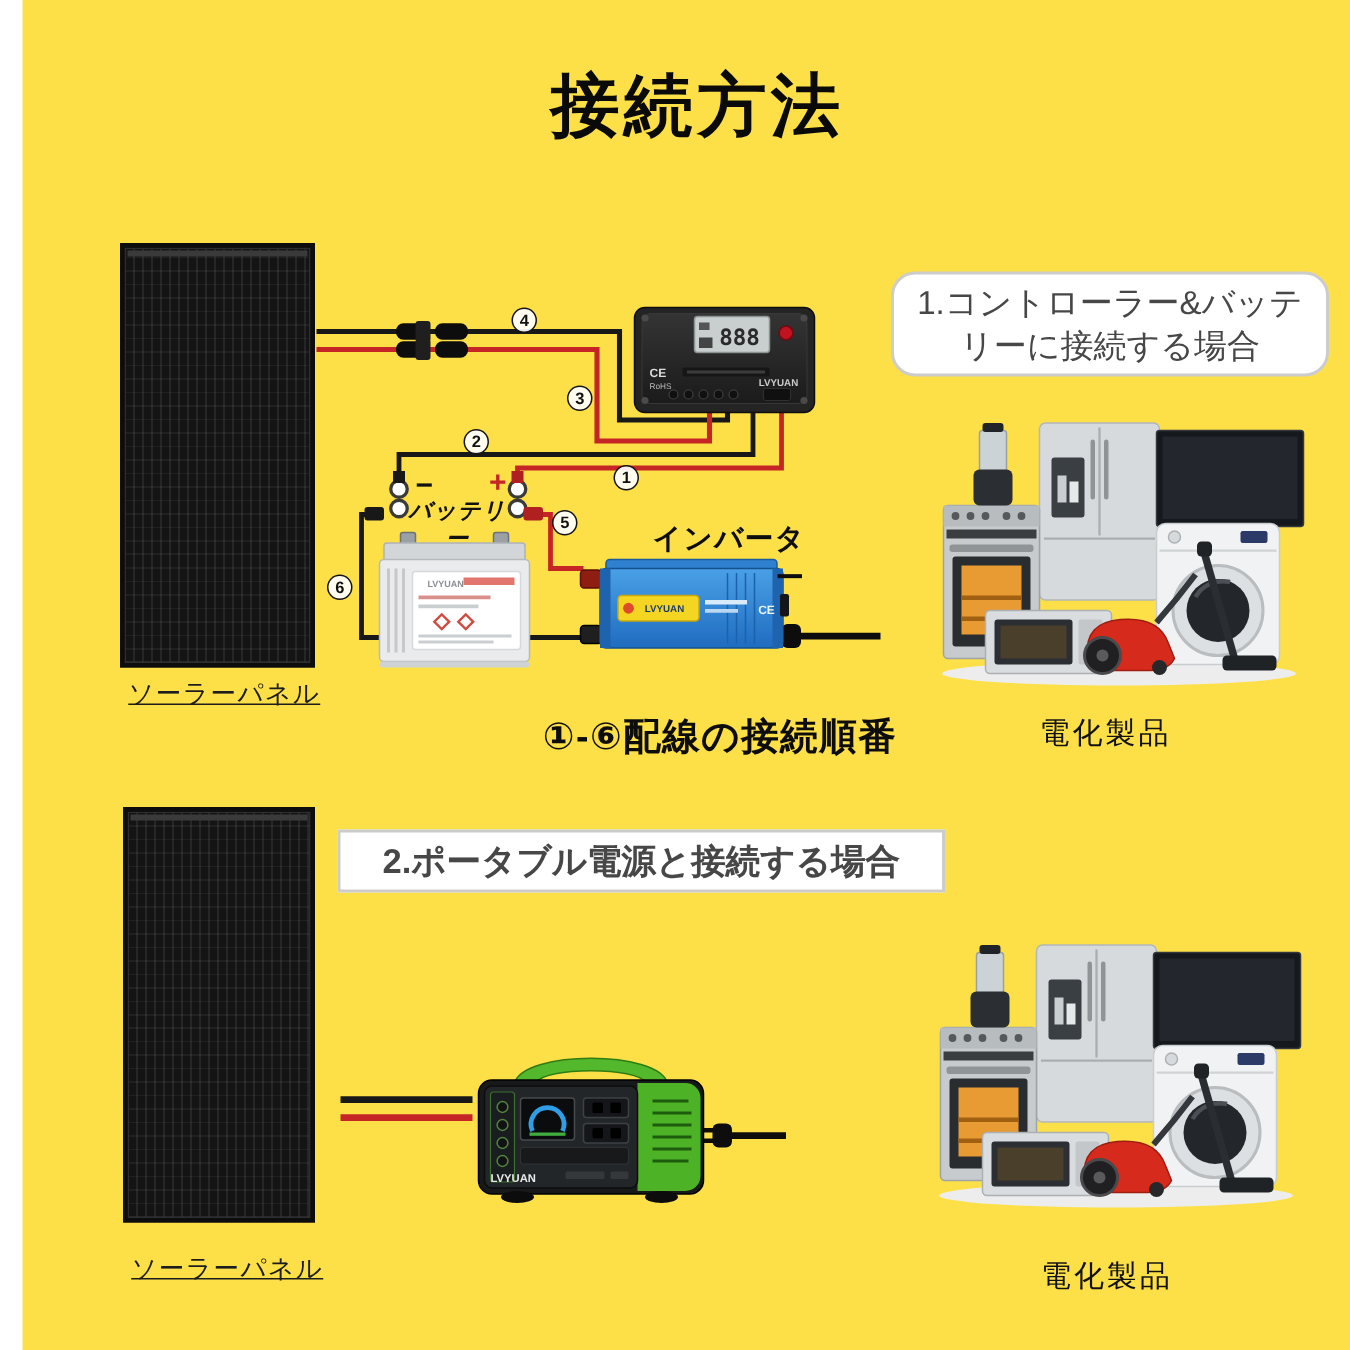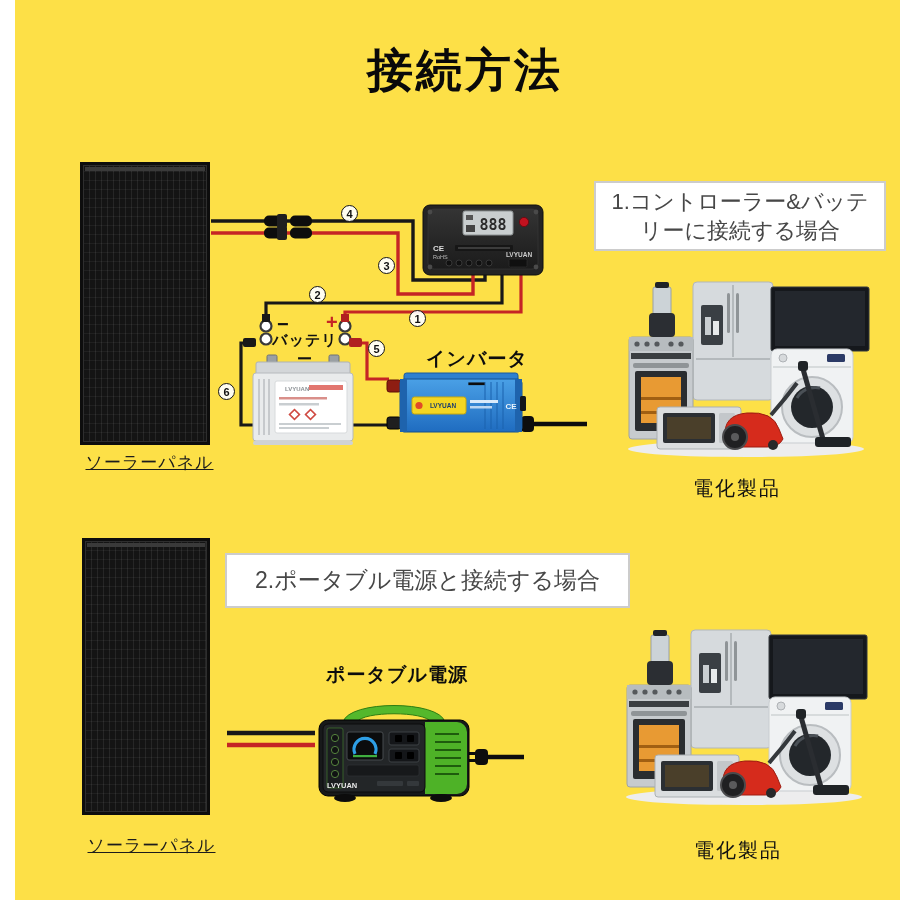--- a/index.html
+++ b/index.html
@@ -10,38 +10,38 @@
   .abs{position:absolute;}
   .title{
     left:0;top:40px;width:900px;text-align:center;
     font-size:46px;font-weight:900;letter-spacing:3px;color:#0a0a0a;
   }
   .case-box{
     background:#fff;border:2px solid #cccccc;color:#474747;
     display:flex;align-items:center;justify-content:center;text-align:center;
     box-sizing:border-box;
   }
-  .case-box.one{left:579px;top:181px;width:292px;height:70px;font-size:22px;line-height:29px;padding:0 10px;}
-  .case-box.two{left:210px;top:553px;width:405px;height:55px;font-size:23px;}
+  .case-box.one{left:579px;top:181px;width:292px;height:70px;font-size:22px;line-height:29px;padding:0 10px;border-radius:16px;}
+  .case-box.two{left:210px;top:553px;width:405px;height:42px;font-size:23px;font-weight:bold;}
   .solar-panel{
     background-color:#141414;
     background-image:
       repeating-linear-gradient(90deg, rgba(255,255,255,0.08) 0 1px, transparent 1px 6px),
       repeating-linear-gradient(0deg, rgba(255,255,255,0.05) 0 1px, transparent 1px 9px);
     border:3px solid #0d0d0d;
     box-shadow:inset 0 0 0 1px #2e2e2e;
     box-sizing:border-box;
   }
   .solar-panel .bar{position:absolute;left:2px;top:2px;right:2px;height:4px;background:#3a3a3a;}
   .cap{color:#1c1c1c;}
   .cap.sp{font-size:17px;letter-spacing:1px;text-decoration:underline;}
   .order-cap{font-size:25px;font-weight:800;color:#0d0d0d;text-align:center;letter-spacing:1px;}
-  .dev-label{font-weight:bold;font-size:19px;color:#0d0d0d;text-align:center;letter-spacing:1px;}
+  .dev-label{font-weight:bold;font-size:19px;color:#0d0d0d;text-align:right;letter-spacing:1px;}
   .appl-cap{font-size:20px;font-weight:normal;text-align:center;letter-spacing:2px;}
-  .batt-label{font-size:15px;font-weight:bold;color:#111;text-align:center;letter-spacing:1px;}
+  .batt-label{font-size:15px;font-weight:bold;font-style:italic;color:#111;text-align:center;letter-spacing:1px;}
   .pm{font-size:20px;font-weight:900;line-height:1;}
   .pm.minus{color:#111;}
   .pm.plus{color:#c52525;}
   .num-circle{
     width:17px;height:17px;border:1.6px solid #141414;border-radius:50%;
     background:rgba(255,255,255,0.92);
     display:flex;align-items:center;justify-content:center;
     font-size:11px;font-weight:bold;color:#111;box-sizing:border-box;z-index:5;
   }
   svg{display:block;}
@@ -303,30 +303,30 @@
   </svg>
 
   <div class="abs case-box one layer-txt">
     <span>1.コントローラー&amp;バッテリーに接続する場合</span>
   </div>
   <div class="abs case-box two layer-txt">
     <span>2.ポータブル電源と接続する場合</span>
   </div>
 
   <div class="abs cap sp layer-txt" style="left:62px;top:451px;width:145px;text-align:center;">ソーラーパネル</div>
+  <div class="abs order-cap layer-txt" style="left:300px;top:474px;width:330px;">①-⑥配線の接続順番</div>
   <div class="abs appl-cap layer-txt" style="left:647px;top:475px;width:150px;">電化製品</div>
   <div class="abs dev-label layer-txt" style="left:402px;top:346px;width:120px;">インバーター</div>
   <div class="abs batt-label layer-txt" style="left:254px;top:331px;width:72px;">バッテリー</div>
   <div class="abs pm minus layer-txt" style="left:262px;top:314px;">−</div>
   <div class="abs pm plus layer-txt" style="left:311px;top:312px;">+</div>
 
   <span class="abs num-circle" style="left:394px;top:310px;">1</span>
   <span class="abs num-circle" style="left:294px;top:286px;">2</span>
   <span class="abs num-circle" style="left:363px;top:257px;">3</span>
   <span class="abs num-circle" style="left:326px;top:205px;">4</span>
   <span class="abs num-circle" style="left:353px;top:340px;">5</span>
   <span class="abs num-circle" style="left:203px;top:383px;">6</span>
 
   <div class="abs cap sp layer-txt" style="left:64px;top:834px;width:145px;text-align:center;">ソーラーパネル</div>
-  <div class="abs dev-label layer-txt" style="left:307px;top:662px;width:150px;">ポータブル電源</div>
   <div class="abs appl-cap layer-txt" style="left:648px;top:837px;width:150px;">電化製品</div>
 
 </div>
 
 </body></html>

